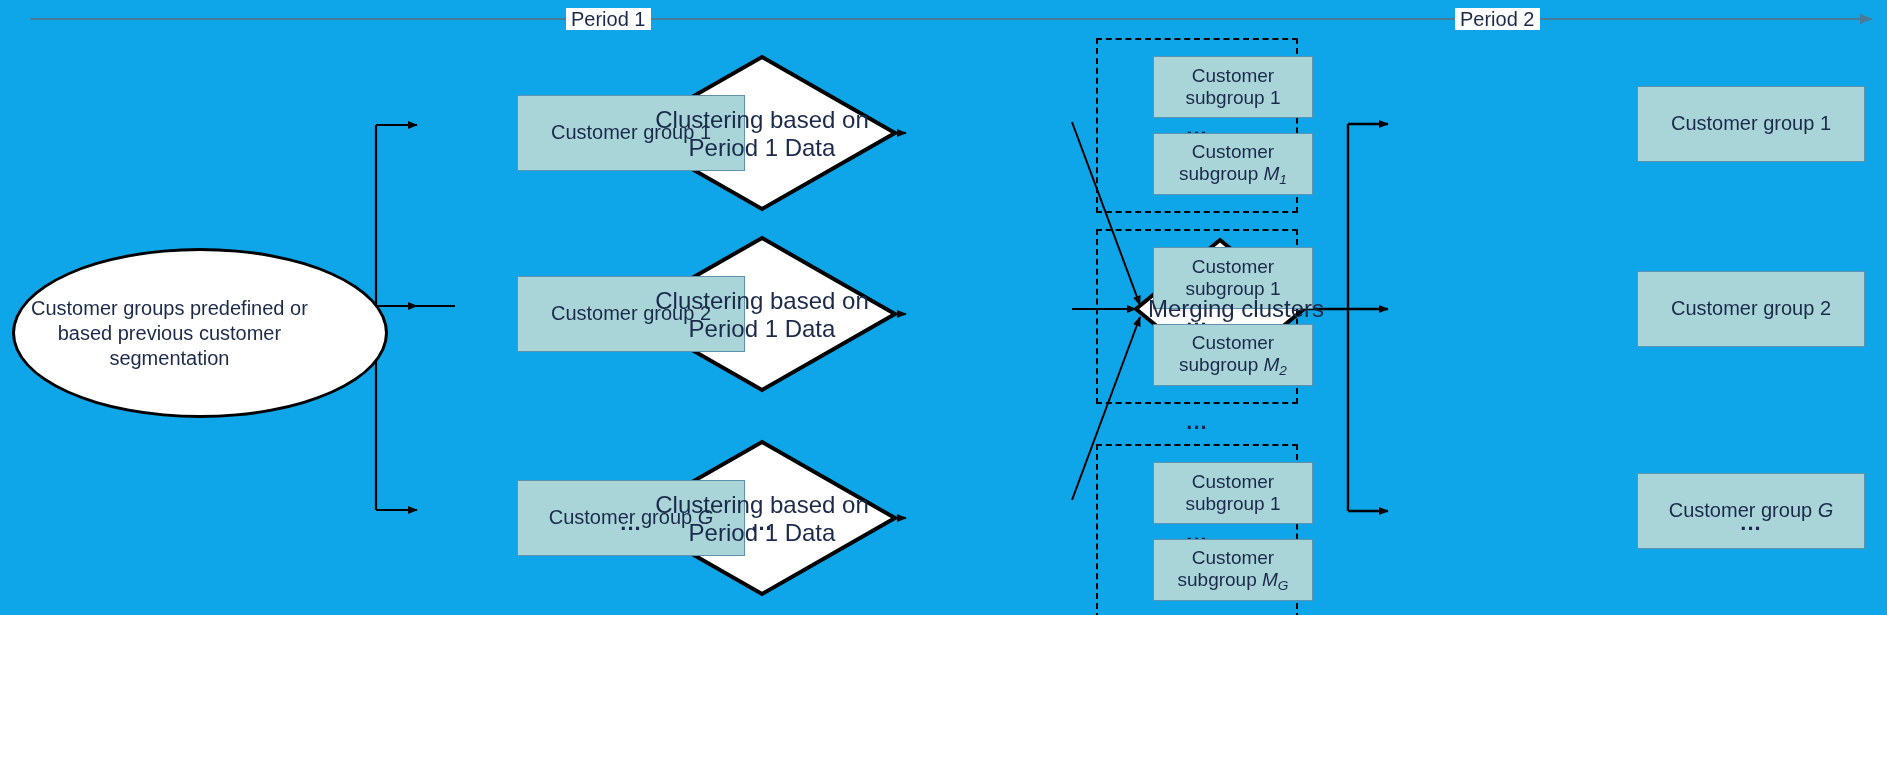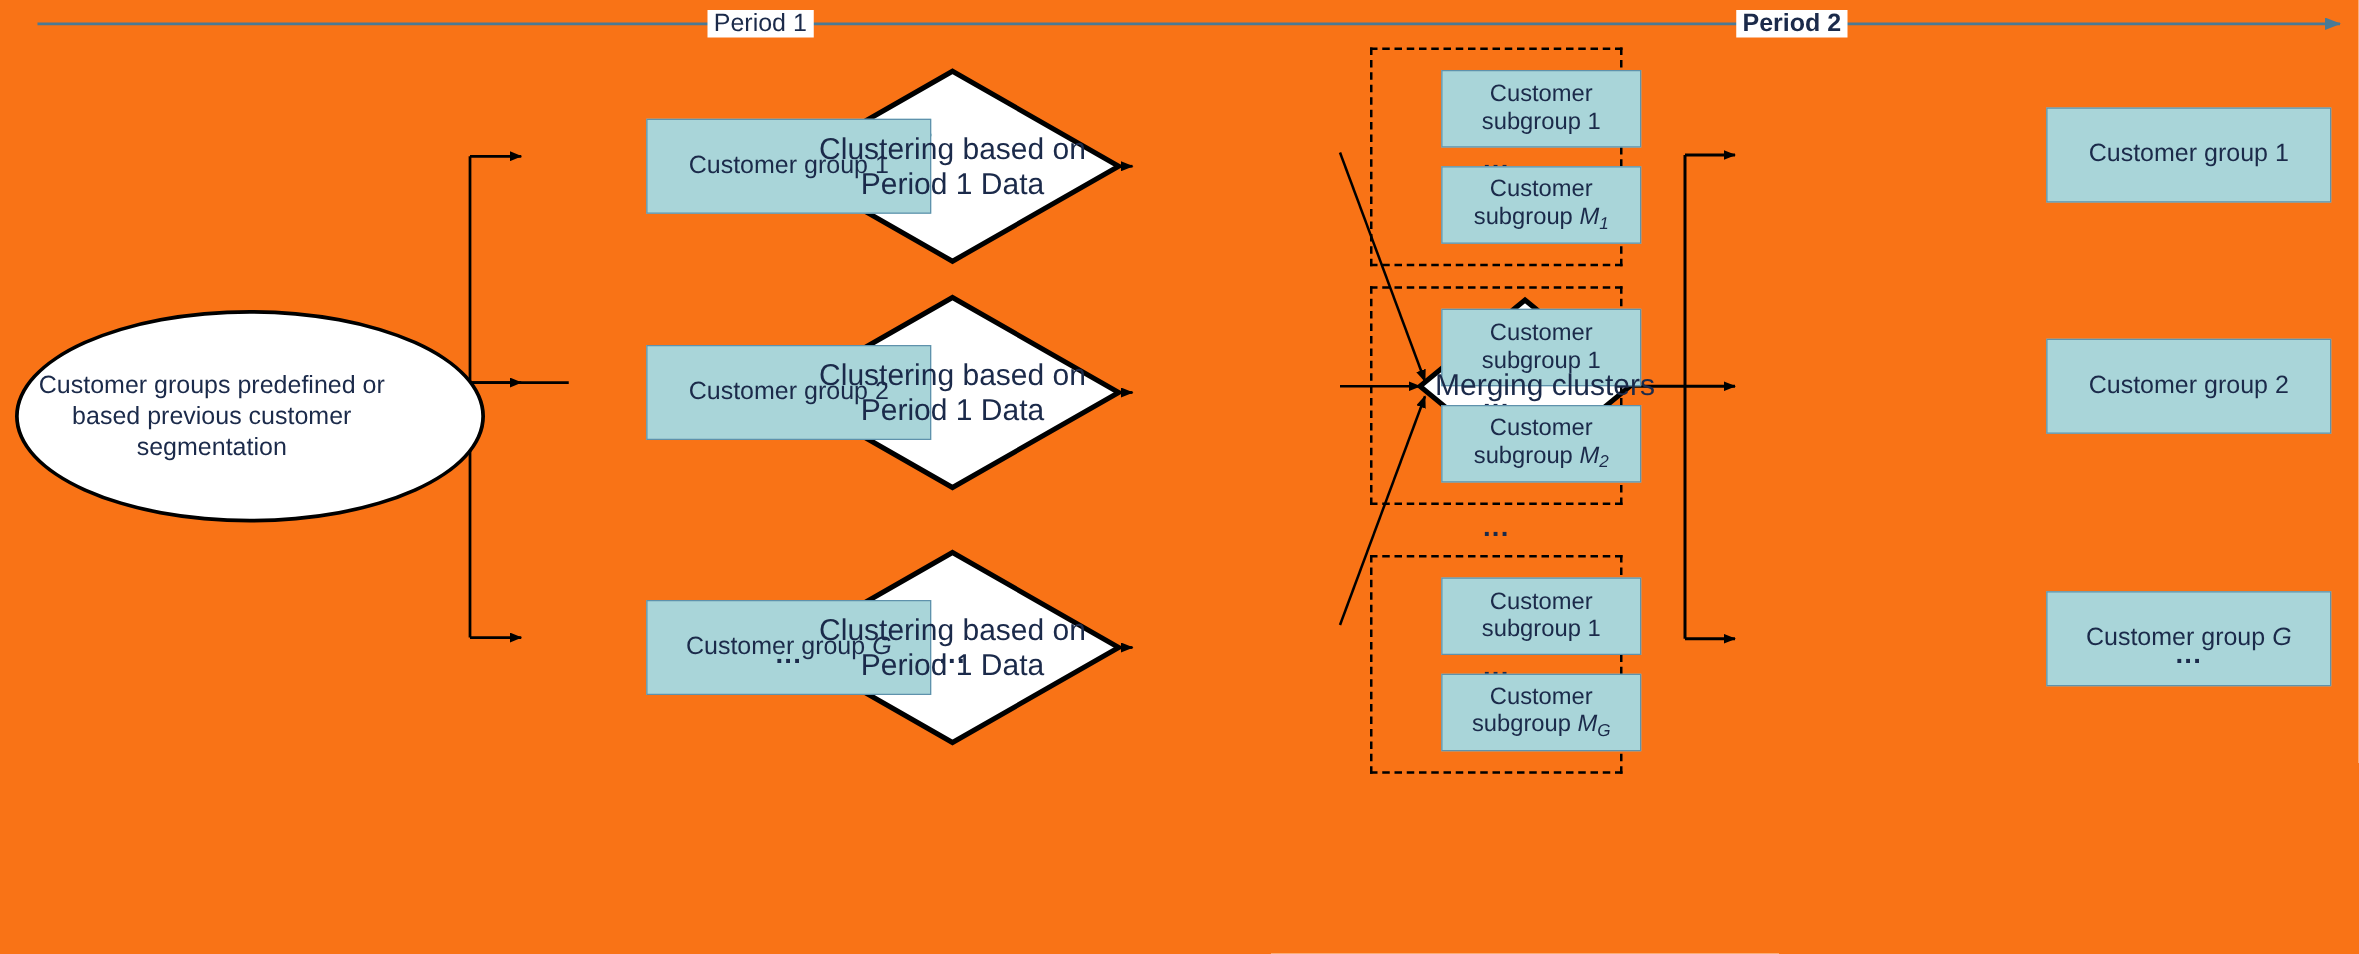--- a/index.html
+++ b/index.html
@@ -3,23 +3,23 @@
 <meta charset="utf-8">
 <style>
   html,body{margin:0;padding:0;background:#ffffff;}
   body{
     font-family:"Liberation Sans","DejaVu Sans",sans-serif;
     color:#1b2a4a;
   }
   #stage{
     position:relative;
     width:1887px;
-    height:763px;
+    height:615px;
     overflow:hidden;
-    background:#f97316;
+    background:#0ea5e9;
   }
   #svg-layer{
     position:absolute;
     left:0; top:0;
     width:1887px;
     height:763px;
     pointer-events:none;
   }
   .node{
     position:absolute;
@@ -157,21 +157,21 @@
       <line x1="1304" y1="309" x2="1348" y2="309"></line>
       <line x1="1348" y1="309" x2="1348" y2="124"></line>
       <line x1="1348" y1="309" x2="1348" y2="511"></line>
       <line x1="1348" y1="124" x2="1388" y2="124" marker-end="url(#ah)"></line>
       <line x1="1348" y1="309" x2="1388" y2="309" marker-end="url(#ah)"></line>
       <line x1="1348" y1="511" x2="1388" y2="511" marker-end="url(#ah)"></line>
     </g>
   </svg>
 
   <div class="period-label" style="left:566px; top:8px;">Period 1</div>
-  <div class="period-label" style="left:1389px; top:8px;font-weight:bold;">Period 2</div>
+  <div class="period-label" style="left:1455px; top:8px;">Period 2</div>
 
   <div class="ellipse-node" style="left:12px; top:248px; width:376px; height:170px;">
     <div>
       <span>Customer groups predefined or</span><br>
       <span>based previous customer</span><br>
       <span>segmentation</span>
     </div>
   </div>
 
   <div class="node tealbox" style="left:517px; top:107px; width:228px; height:0;"></div>

